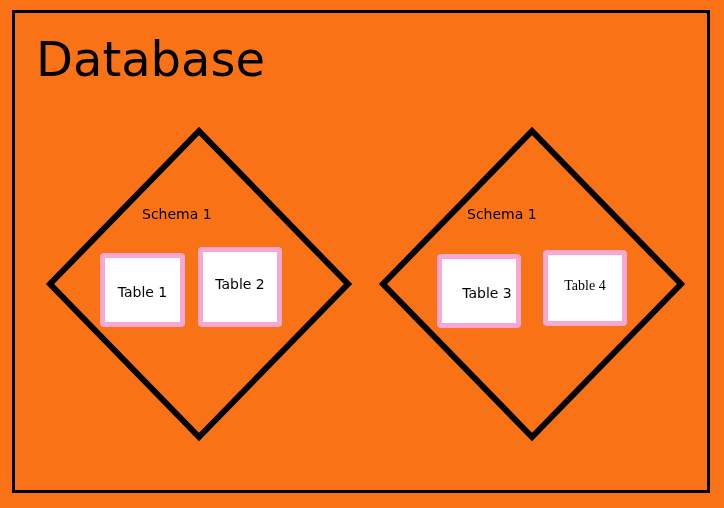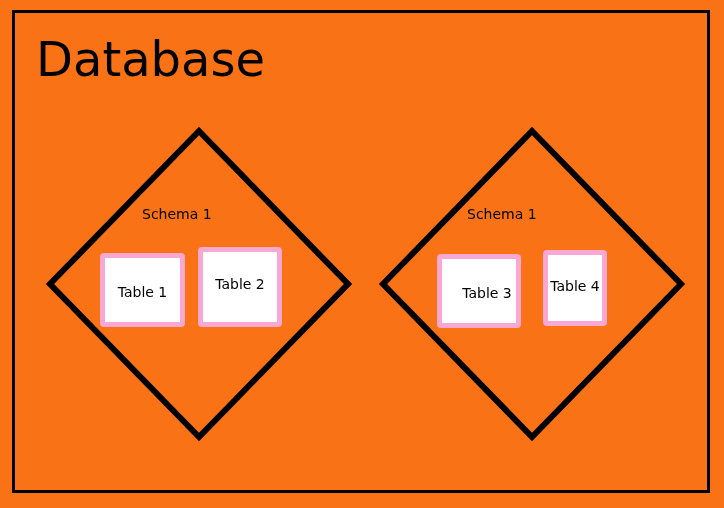--- a/index.html
+++ b/index.html
@@ -75,21 +75,21 @@
   }
   .table-box .table-label {
     font-size: 14px;
     color: #000000;
     line-height: 1;
     white-space: nowrap;
   }
   .t1 { left: 100px; top: 253px; width: 85px;  height: 74px; }
   .t2 { left: 198px; top: 247px; width: 84px;  height: 80px; }
   .t3 { left: 437px; top: 254px; width: 84px;  height: 74px; padding-left: 16px; }
-  .t4 { left: 543px; top: 250px; width: 64px;  height: 76px; }
+  .t4 { left: 543px; top: 250px; width: 84px;  height: 76px; font-family: Liberation Serif, serif; }
 
   
   .t1 .table-label { transform: translate(0px, 2px); }
   .t2 .table-label { transform: translate(0px, -3px); }
   .t3 .table-label { transform: translate(0px, 2px); }
   .t4 .table-label { transform: translate(0px, -2px); }
 </style>
 </head>
 <body>
 

